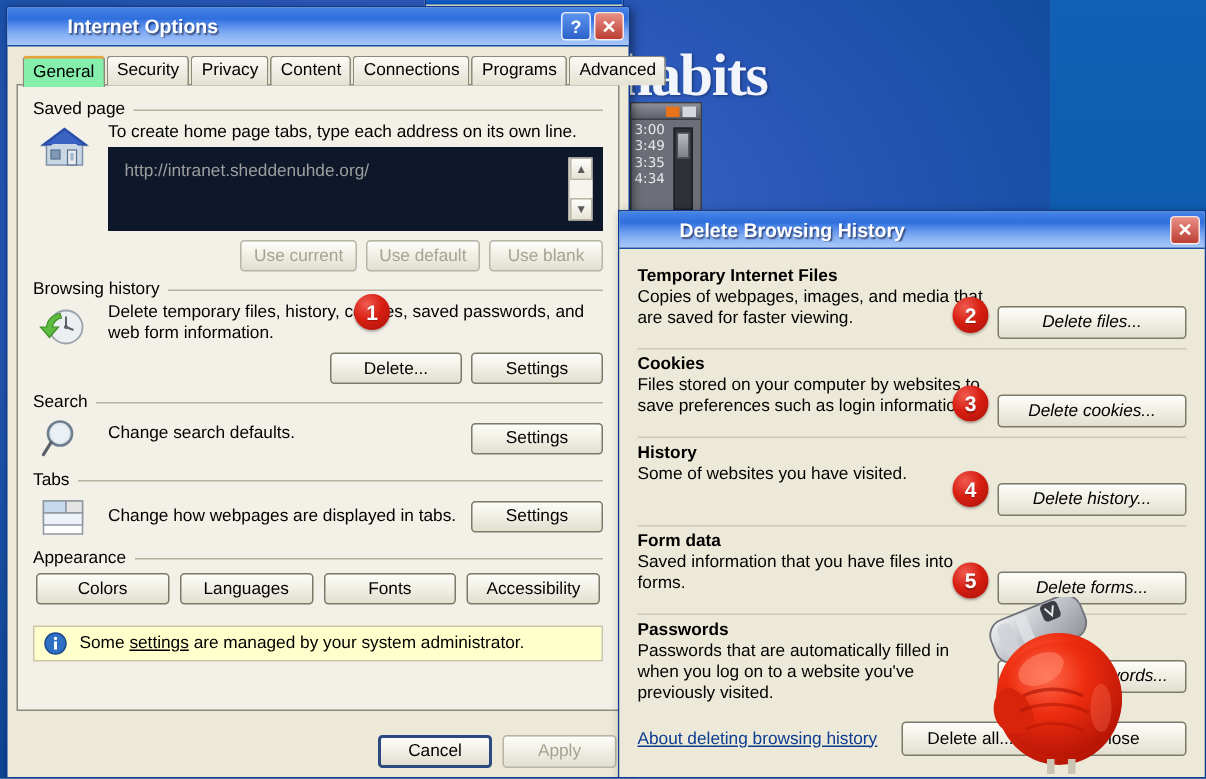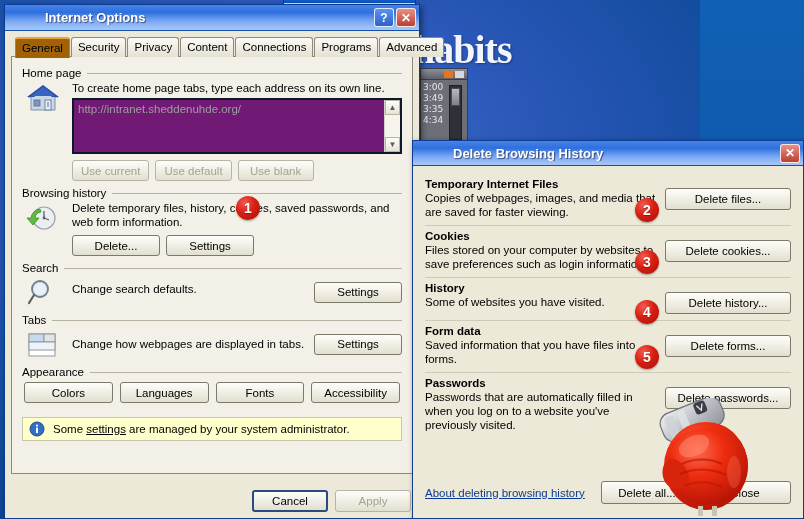--- a/index.html
+++ b/index.html
@@ -147,21 +147,21 @@
     color: #000;
     background: linear-gradient(180deg,#fbfaf6,#e4e1d2);
     border: 1px solid #8d8a7c;
     border-bottom: none;
     border-radius: 3px 3px 0 0;
     padding: 3px 6px 3px 6px;
     margin-right: 1px;
     line-height: 13px;
   }
   .tab.active {
-    background: #a16207;
+    background: #86efac;
     border-top: 2px solid #e8a33d;
     padding-top: 3px;
     margin-bottom: -1px;
     position: relative;
     z-index: 4;
     font-weight: normal;
   }
   .tabpanel {
     border: 1px solid #8d8a7c;
     background: #f2f0e7;
@@ -183,40 +183,40 @@
     margin: 4px 0 2px 0;
   }
   .grp-head .lbl { white-space: nowrap; padding-right: 6px; }
   .grp-head .rule { flex: 1; height: 1px; background: #b6b2a0; }
 
   .grp-body { display: flex; padding-left: 4px; }
   .grp-icon { width: 46px; flex: 0 0 46px; padding-top: 2px; }
   .grp-text { flex: 1; }
   .desc { font-size: 11.5px; color: #000; line-height: 14px; }
 
-  .btnrow { display: flex; gap: 6px; margin-top: 6px; }
+  .btnrow { display: flex; justify-content: flex-end; gap: 6px; margin-top: 6px; }
   .xp-btn {
     background: linear-gradient(180deg,#fdfdfb 0%, #f2f0e6 45%, #e2dfd0 100%);
     border: 1px solid #7b7968;
     border-radius: 3px;
     font-size: 11.5px;
     color: #000;
     height: 21px;
     min-width: 76px;
     padding: 0 8px;
     display: inline-flex; align-items: center; justify-content: center;
     font-family: "Liberation Sans", sans-serif;
   }
   .xp-btn.wide { min-width: 88px; }
   .xp-btn.disabled { color: #a5a391; border-color: #b6b4a4; }
   .xp-btn.default { border: 2px solid #2b4a80; }
 
   .url-box {
-    border: 2px solid #0f172a;
-    background: #701a75;
+    border: 7px solid #0f172a;
+    background: #0f172a;
     height: 56px;
     margin-top: 3px;
     position: relative;
     display: flex;
   }
   .url-text {
     flex: 1;
     font-size: 11.5px;
     color: #9e9e9e;
     padding: 3px 4px;
@@ -278,21 +278,21 @@
   .dbh-sec { padding: 4px 0 6px 0; position: relative; }
   .dbh-sec + .dbh-sec { border-top: 1px solid #cdcab8; }
   .dbh-row { display: flex; align-items: flex-start; }
   .dbh-texts { flex: 1; padding-right: 6px; }
   .dbh-h {
     font-size: 11.5px; font-weight: bold; color: #000;
     margin-bottom: 1px;
   }
   .dbh-d { font-size: 11.5px; color: #000; line-height: 14px; }
   .dbh-btn {
-    width: 126px; flex: 0 0 126px; margin-top: 10px;
+    width: 126px; flex: 0 0 126px; margin-top: 26px; font-style: italic;
   }
   .dbh-btn .xp-btn { width: 100%; height: 22px; }
 
   .dbh-footer {
     position: absolute;
     left: 12px; right: 12px; bottom: 14px;
     display: flex; align-items: center;
   }
   .dbh-footer a {
     font-size: 11.5px; color: #0b3c92; text-decoration: underline;
@@ -373,21 +373,21 @@
       <div class="tab">Content</div>
       <div class="tab">Connections</div>
       <div class="tab">Programs</div>
       <div class="tab">Advanced</div>
     </div>
 
     <div class="tabpanel">
 
       <fieldset class="grp">
         <div class="grp-head">
-          <span class="lbl">Home page</span>
+          <span class="lbl">Saved page</span>
           <span class="rule"></span>
         </div>
         <div class="grp-body">
           <div class="grp-icon">
             <svg class="ic" width="34" height="30" viewBox="0 0 34 30">
               <polygon points="17,3 32,14 29,14 29,27 5,27 5,14 2,14" fill="#c9d6e4" stroke="#7e93ab" stroke-width="1"></polygon>
               <polygon points="17,2 33,14 26,14 17,7 8,14 1,14" fill="#2b4fa8"></polygon>
               <polygon points="17,4 29,13 5,13" fill="#3a63c4"></polygon>
               <rect x="8" y="17" width="6" height="6" fill="#6b86a6" stroke="#4d6party"></rect>
               <rect x="8" y="17" width="6" height="6" fill="#7e98b6" stroke="#56708e" stroke-width="0.8"></rect>

